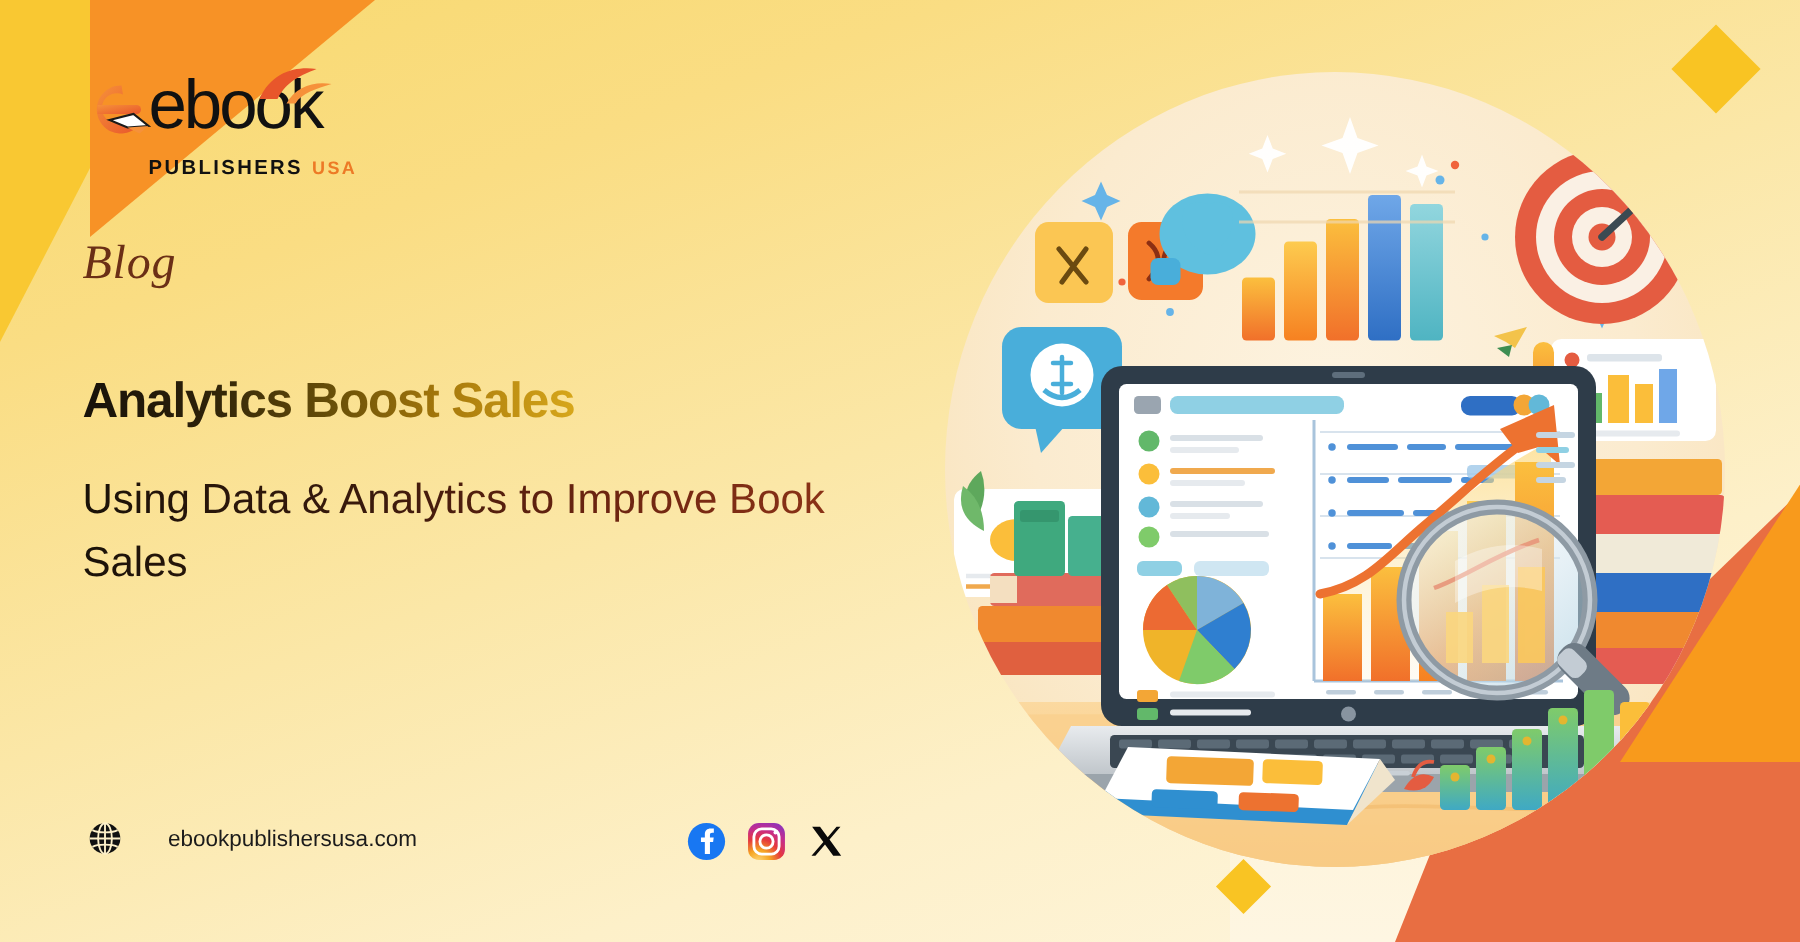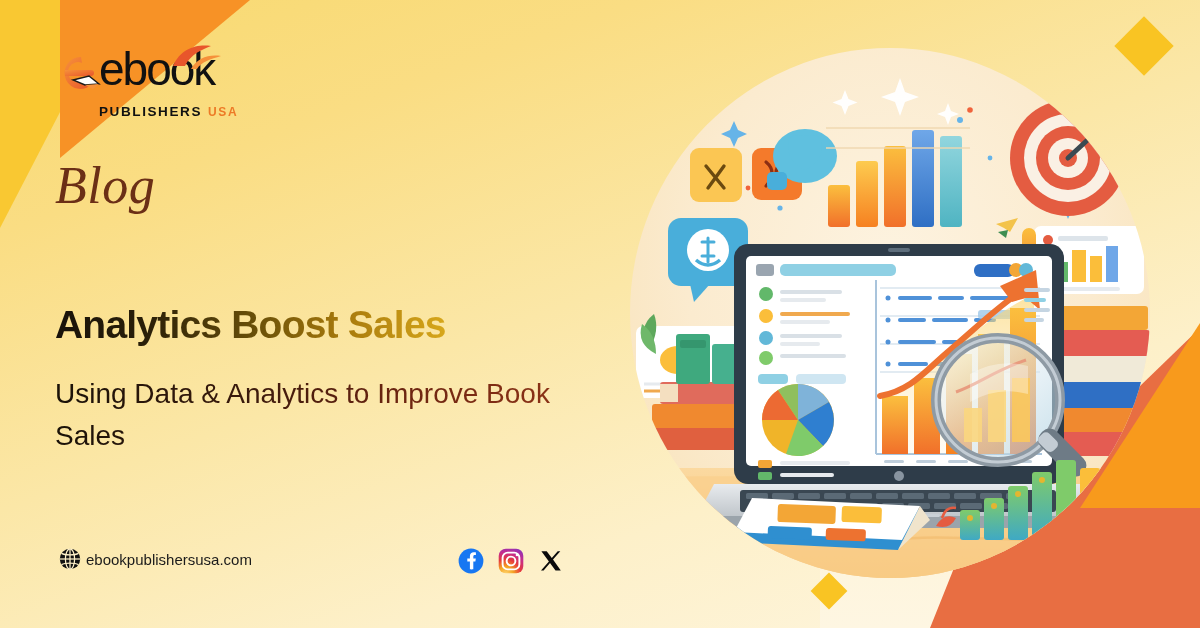--- a/index.html
+++ b/index.html
@@ -55,44 +55,44 @@
      font-family:"Liberation Sans", sans-serif;
      font-weight:normal; font-size:46px; letter-spacing:-2px; color:#111; }
   #logo-flourish { position:absolute; left:116px; top:-4px; width:54px; height:26px; }
   #logo-sub { position:absolute; left:44px; top:56px; display:flex; gap:6px; align-items:baseline; }
   #logo-sub-pub { font-size:13.5px; font-weight:bold; letter-spacing:1.6px; color:#111; }
   #logo-sub-usa { font-size:12px; font-weight:bold; letter-spacing:1.6px; color:#ED7A26; }
 
   #blog-label {
     margin-top:48px;
     font-family:"Liberation Serif", serif;
-    font-size:52px; font-style:italic;
+    font-size:32px; font-style:italic;
     color:#6B2F16;
     letter-spacing:0.5px;
   }
 
   #headline {
-    margin-top:88px;
-    font-size:39px; font-weight:bold; letter-spacing:-0.8px;
+    margin-top:55px;
+    font-size:33px; font-weight:bold; letter-spacing:-0.8px;
     background:linear-gradient(90deg,#18120A 0%,#2B2009 24%,#6B5108 52%,#A87A0C 74%,#D7A71B 100%);
     -webkit-background-clip:text; background-clip:text;
     -webkit-text-fill-color:transparent; color:transparent;
     display:inline-block;
   }
   #subhead {
     margin-top:26px; width:505px;
     font-size:28px; line-height:1.5; font-weight:400;
     background:linear-gradient(90deg,#1A1208 0%,#3A1A0C 38%,#6B2410 68%,#8C3317 100%);
     -webkit-background-clip:text; background-clip:text;
     -webkit-text-fill-color:transparent; color:transparent;
   }
 
   
   #footer { position:absolute; left:58px; bottom:57px; display:flex; align-items:center; }
-  #site-link { display:flex; align-items:center; gap:4px; }
+  #site-link { display:flex; align-items:center; gap:30px; }
   #site-url { font-size:15px; color:#1b1b1b; }
   #social { position:absolute; left:458px; bottom:54px; display:flex; align-items:center; gap:14px; }
   .social-ic { width:26px; height:26px; display:block; }
 
   
   #illustration {
     position:absolute; left:630px; top:48px; width:520px; height:530px;
     border-radius:50% / 50%;
     overflow:hidden;
     background:radial-gradient(ellipse at 50% 42%,#FDF3E0 0%,#FBEBCF 55%,#F8E0B2 100%);

